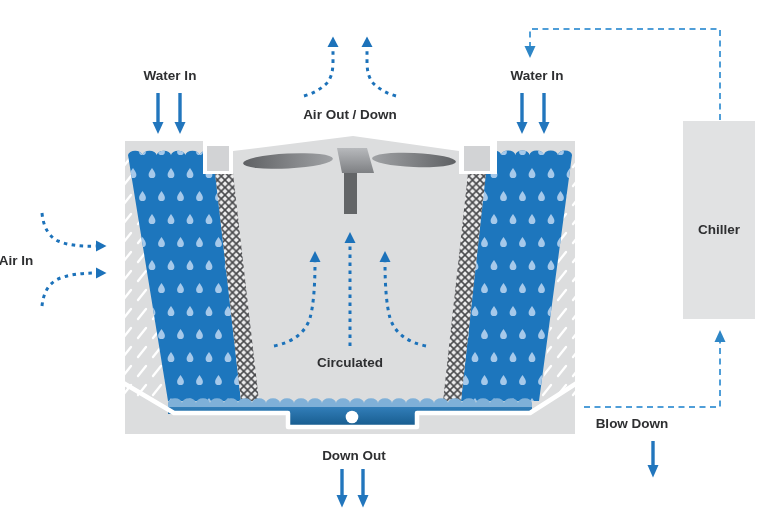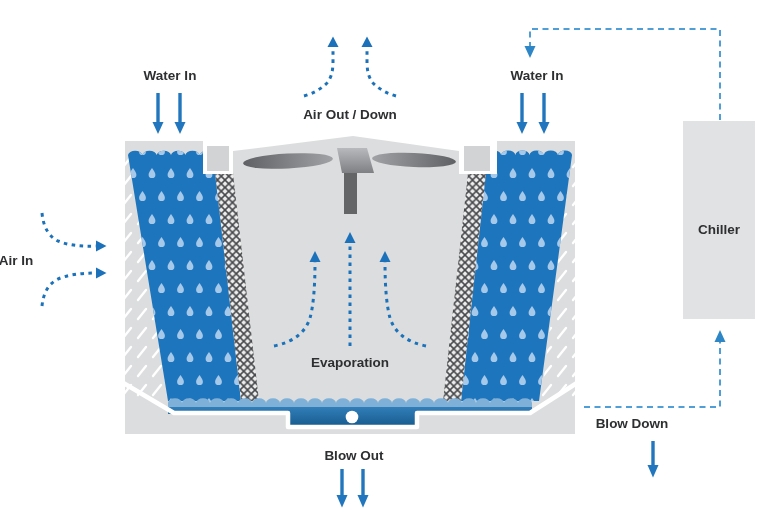--- a/index.html
+++ b/index.html
@@ -164,16 +164,16 @@
       <line x1="653" y1="441" x2="653" y2="466"></line>
       <polygon points="647.5,465 658.5,465 653,477.5" stroke="none"></polygon>
     </g>
   </svg>
 
   <div class="lbl" style="left:170px;top:68px">Water In</div>
   <div class="lbl" style="left:537px;top:68px">Water In</div>
   <div class="lbl" style="left:350px;top:107px">Air Out / Down</div>
   <div class="lbl" style="left:719px;top:222px">Chiller</div>
   <div class="lbl" style="left:16px;top:253px">Air In</div>
-  <div class="lbl" style="left:350px;top:355px">Evaporation</div>
-  <div class="lbl" style="left:354px;top:448px">Blow Out</div>
+  <div class="lbl" style="left:350px;top:355px">Circulated</div>
+  <div class="lbl" style="left:354px;top:448px">Down Out</div>
   <div class="lbl" style="left:632px;top:416px">Blow Down</div>
 </div>
 
 </body></html>

